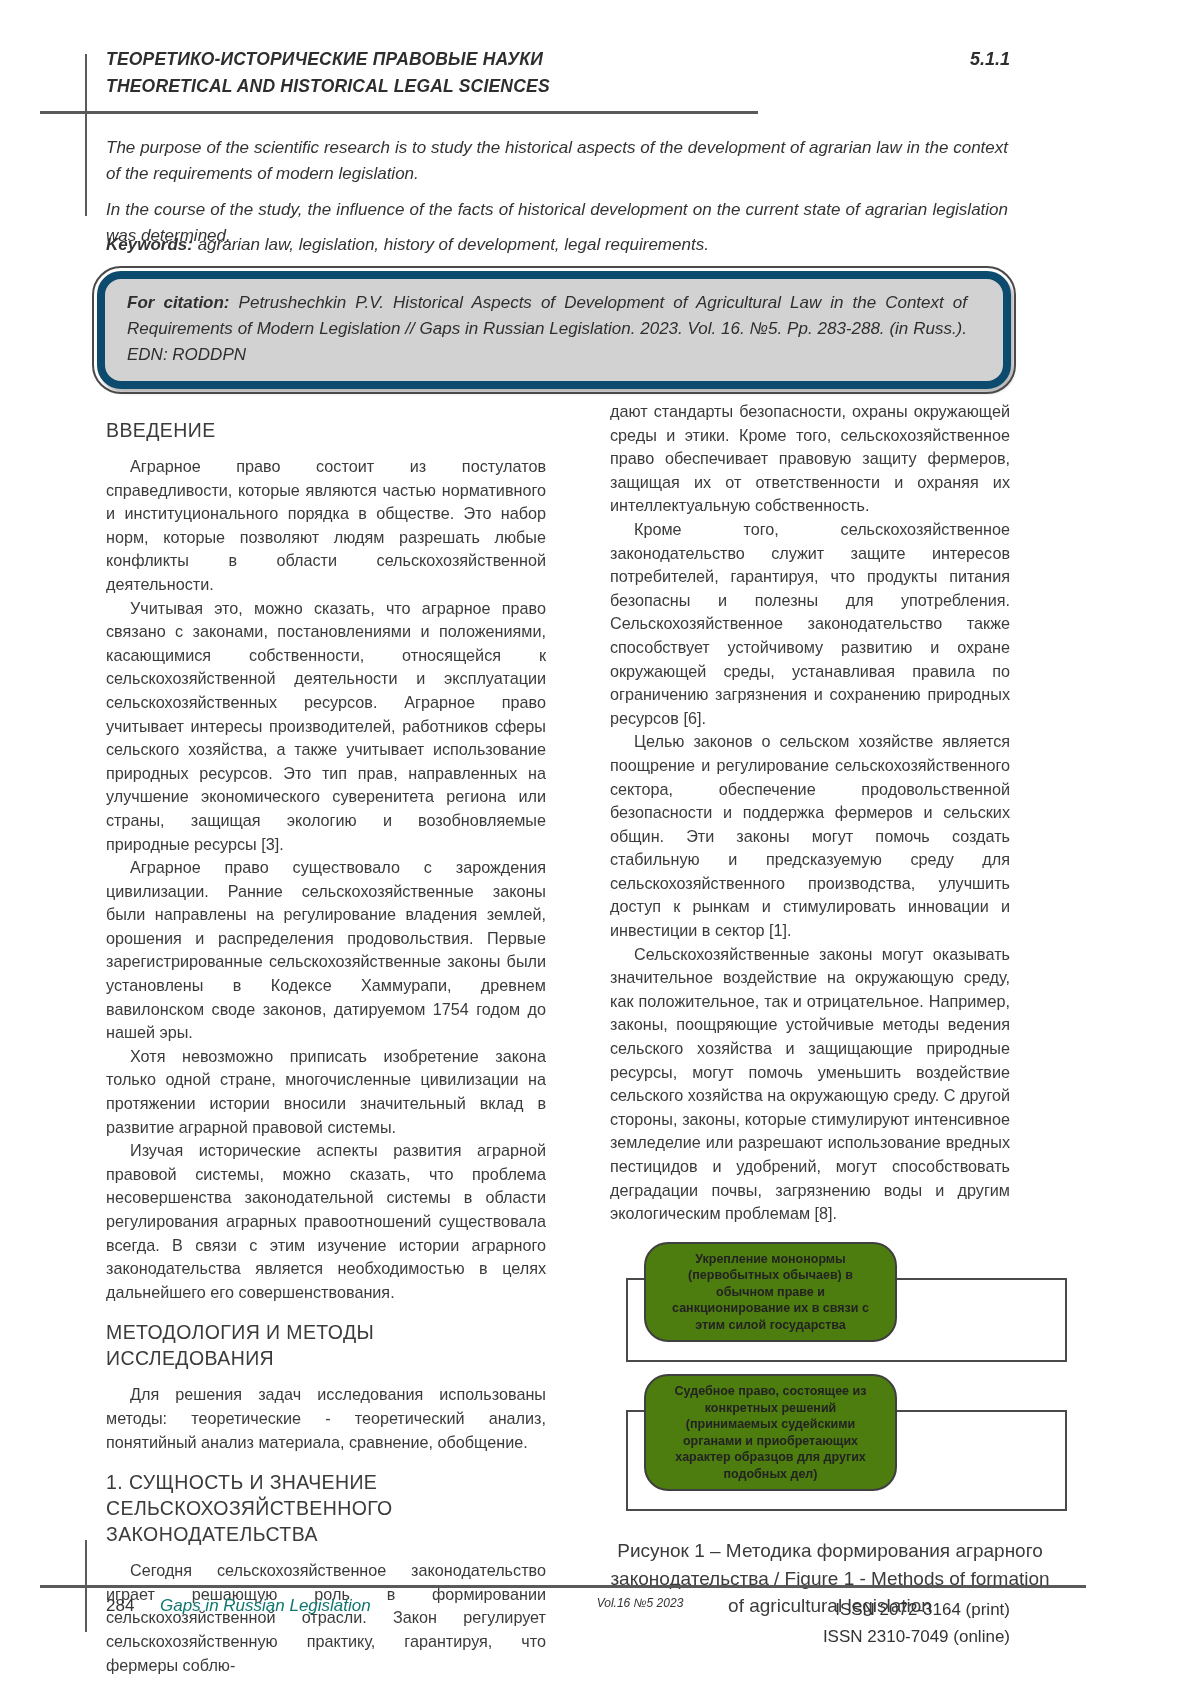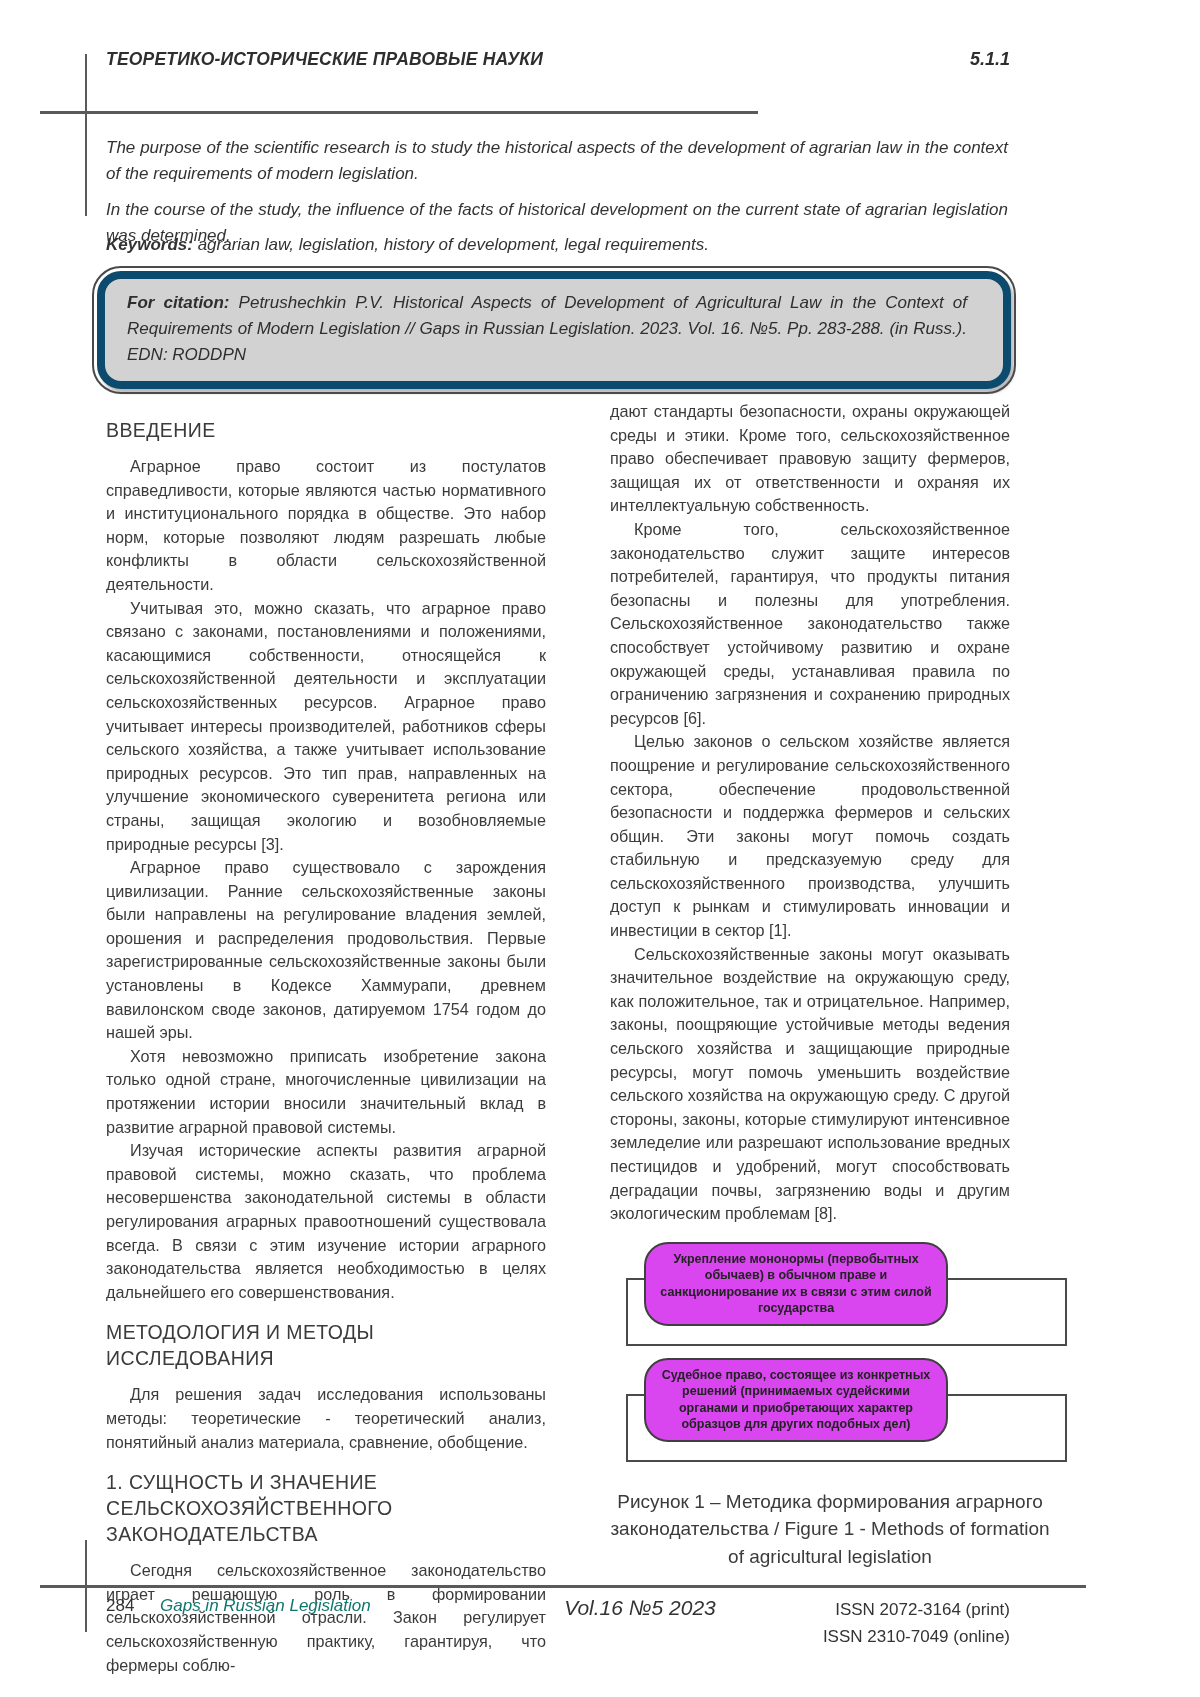--- a/index.html
+++ b/index.html
@@ -47,46 +47,47 @@
   .col p { margin:0; }
   .col p.ind { text-indent:24px; }
   .sect-h { font-size:19.5px; font-weight:normal; margin:15px 0 12px 0; line-height:26px;
     letter-spacing:0.4px; text-align:left; color:#3b3b3b; }
   .sect-h.first { margin-top:17px; }
   .sect-h.multi { white-space:pre-line; }
 
   
   .figure { position:relative; margin:16px 0 0 16px; width:441px; }
   .fig-row { position:relative; padding-bottom:20px; margin-bottom:12px; }
-  .fig-bubble { position:relative; z-index:2; margin-left:18px; width:304px; box-sizing:border-box;
-    background:#d946ef; border:2px solid #3f3f3f; border-radius:24px; padding:7px 12px;
+  .fig-bubble { position:relative; z-index:2; margin-left:18px; width:253px; box-sizing:border-box;
+    background:#4d7c0f; border:2px solid #3f3f3f; border-radius:24px; padding:7px 12px;
     font-size:12.5px; font-weight:bold; text-align:center; line-height:16.5px; color:#222; }
   .fig-rect { position:absolute; z-index:1; left:0; right:0; top:36px; bottom:0;
     border:2px solid #4a4a4a; background:transparent; }
   .fig-caption { margin:26px 0 0 0; width:440px; font-size:19px; line-height:27.5px;
     text-align:center; color:#3b3b3b; }
 
   
   .footer-page    { position:absolute; left:106px; top:1596px; font-size:17px; color:#333; }
   .footer-journal { position:absolute; left:160px; top:1596px; font-style:italic; font-size:17px; color:#0f766e; }
   .footer-vol     { position:absolute; left:520px; top:1596px; width:240px; text-align:center;
-                    font-style:italic; font-size:21px; color:#333; }
+                    font-style:italic; font-size:12px; color:#333; }
   .footer-issn    { position:absolute; left:700px; top:1596px; width:310px; text-align:right;
                     font-size:17px; line-height:27px; color:#333; }
 </style>
 </head>
 <body>
 
 <div class="page">
 
   <div class="vrule-top"></div>
   <div class="hrule-top"></div>
 
   <div class="header-block">
     <div>ТЕОРЕТИКО-ИСТОРИЧЕСКИЕ ПРАВОВЫЕ НАУКИ</div>
+    <div>THEORETICAL AND HISTORICAL LEGAL SCIENCES</div>
   </div>
   <div class="code">5.1.1</div>
 
   <div class="abstract">
     <p>The purpose of the scientific research is to study the historical aspects of the development of agrarian law in the context of the requirements of modern legislation.</p>
     <p>In the course of the study, the influence of the facts of historical development on the current state of agrarian legislation was determined.</p>
   </div>
 
   <div class="keywords">
     <span class="bold">Keywords:</span>

